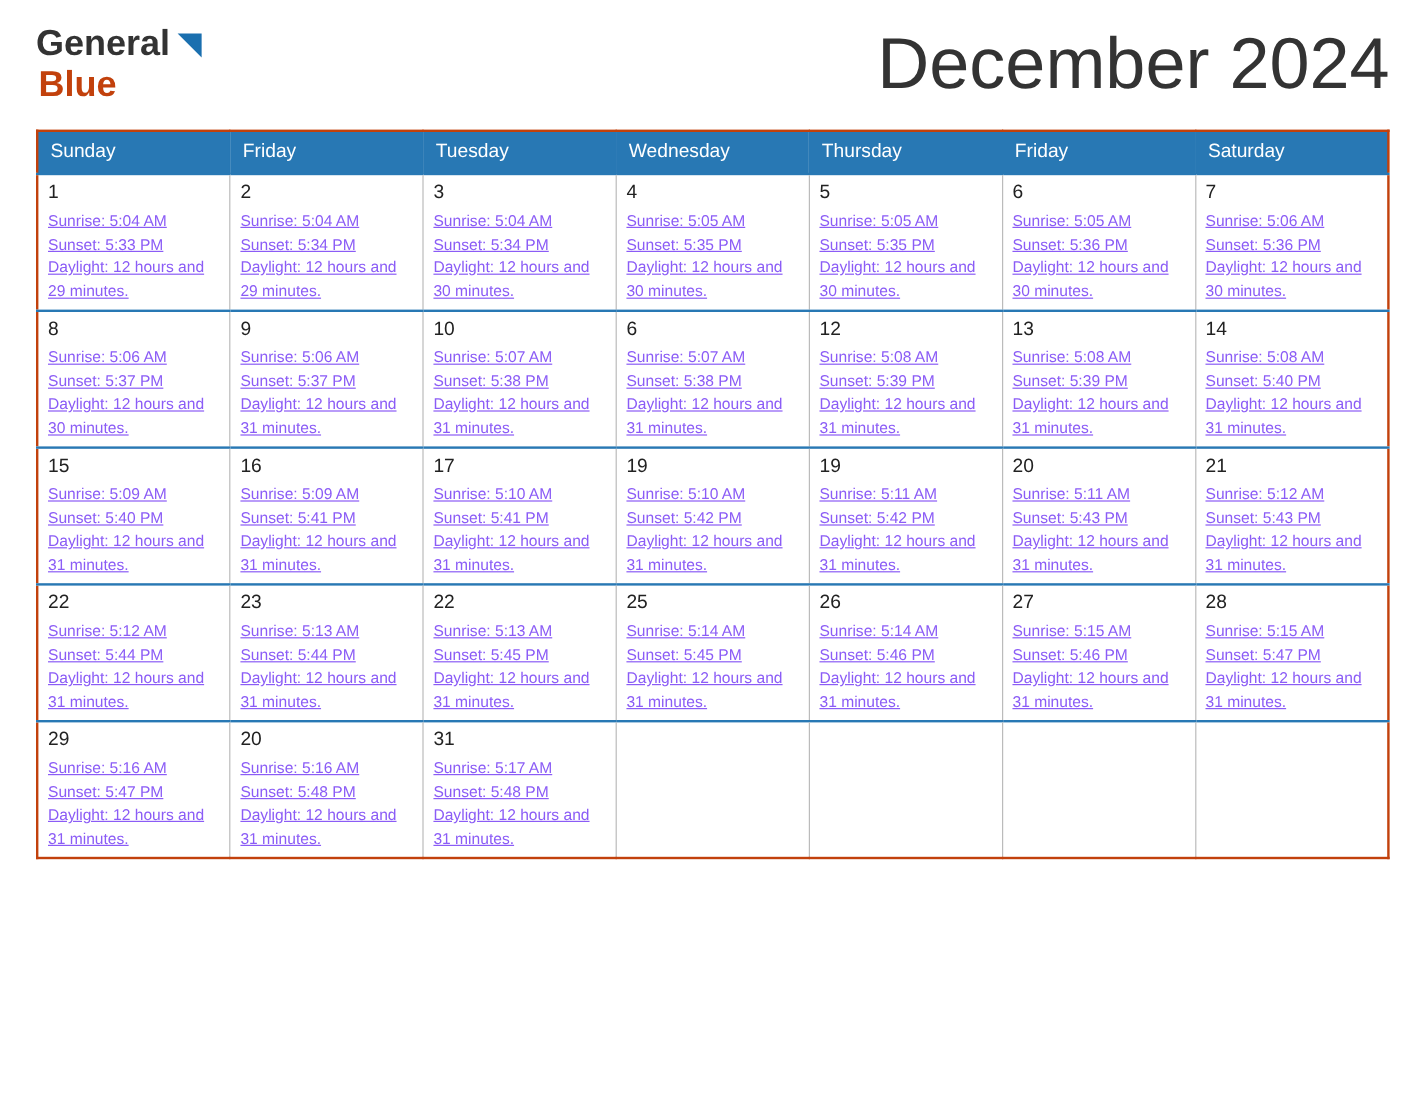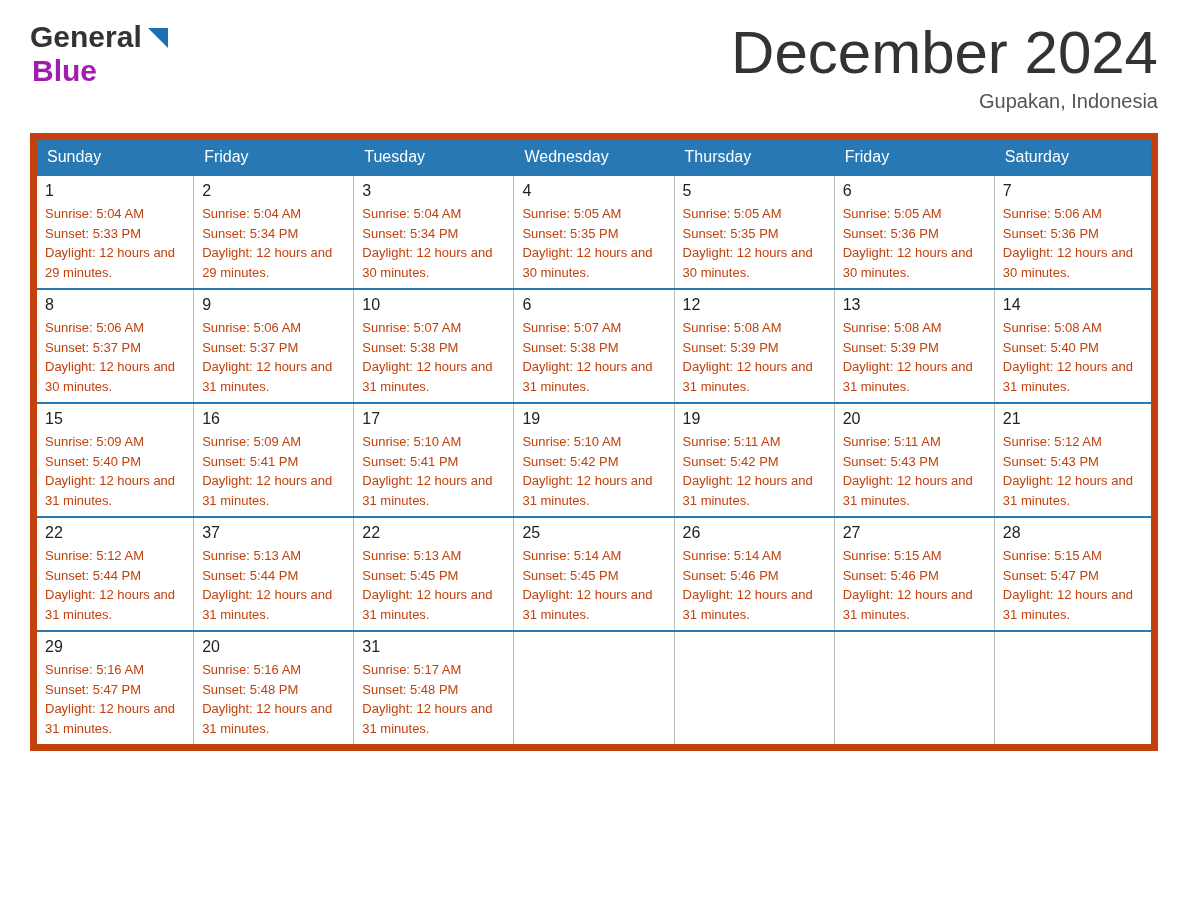--- a/index.html
+++ b/index.html
@@ -31,21 +31,21 @@
       line-height: 1.1;
     }
     .location {
       font-size: 20px;
       color: #555;
       margin-top: 4px;
     }
     .calendar {
       width: 100%;
       border-collapse: collapse;
-      border: 7px solid #c2410c;
+      border: 2px solid #c2410c;
     }
     .calendar th {
       background-color: #2878b4;
       color: #fff;
       padding: 8px 10px;
       font-size: 16px;
       font-weight: normal;
       text-align: left;
       border: 1px solid #2878b4;
     }
@@ -64,42 +64,42 @@
     .day-number {
       font-size: 16px;
       font-weight: normal;
       color: #222;
       display: block;
       margin-bottom: 4px;
     }
     .day-info {
       font-size: 13px;
       line-height: 1.5;
-      color: #c2410c;
+      color: #8b5cf6;
+      text-decoration: underline;
     }
     .empty-cell {
       background: #fff;
     }
   </style>
 </head>
 <body>
 
 <div class="header">
   <div class="logo">
     <div style="display:flex; align-items:center;">
       <span style="font-size:30px; font-weight:bold; color:#333;">General</span>
       <svg width="28" height="28" viewBox="0 0 28 28" style="margin-left:2px; margin-top:2px;">
         <polygon points="4,4 24,4 24,24" fill="#1a6faf"></polygon>
       </svg>
     </div>
-    <span style="font-size:30px; font-weight:bold; color:#a21caf; margin-left:2px;">Blue</span>
+    <span style="font-size:30px; font-weight:bold; color:#c2410c; margin-left:2px;">Blue</span>
   </div>
   <div class="title-area">
     <div class="month-title">December 2024</div>
-    <div class="location">Gupakan, Indonesia</div>
   </div>
 </div>
 
 <table class="calendar">
   <thead>
     <tr class="header-row">
       <th>Sunday</th>
       <th>Friday</th>
       <th>Tuesday</th>
       <th>Wednesday</th>
@@ -242,21 +242,21 @@
       </td>
       </tr>
       <tr>
         <td>
         <span class="day-number">22</span>
         <div class="day-info">
           Sunrise: 5:12 AM<br>Sunset: 5:44 PM<br>Daylight: 12 hours and 31 minutes.
         </div>
       </td>
         <td>
-        <span class="day-number">37</span>
+        <span class="day-number">23</span>
         <div class="day-info">
           Sunrise: 5:13 AM<br>Sunset: 5:44 PM<br>Daylight: 12 hours and 31 minutes.
         </div>
       </td>
         <td>
         <span class="day-number">22</span>
         <div class="day-info">
           Sunrise: 5:13 AM<br>Sunset: 5:45 PM<br>Daylight: 12 hours and 31 minutes.
         </div>
       </td>

